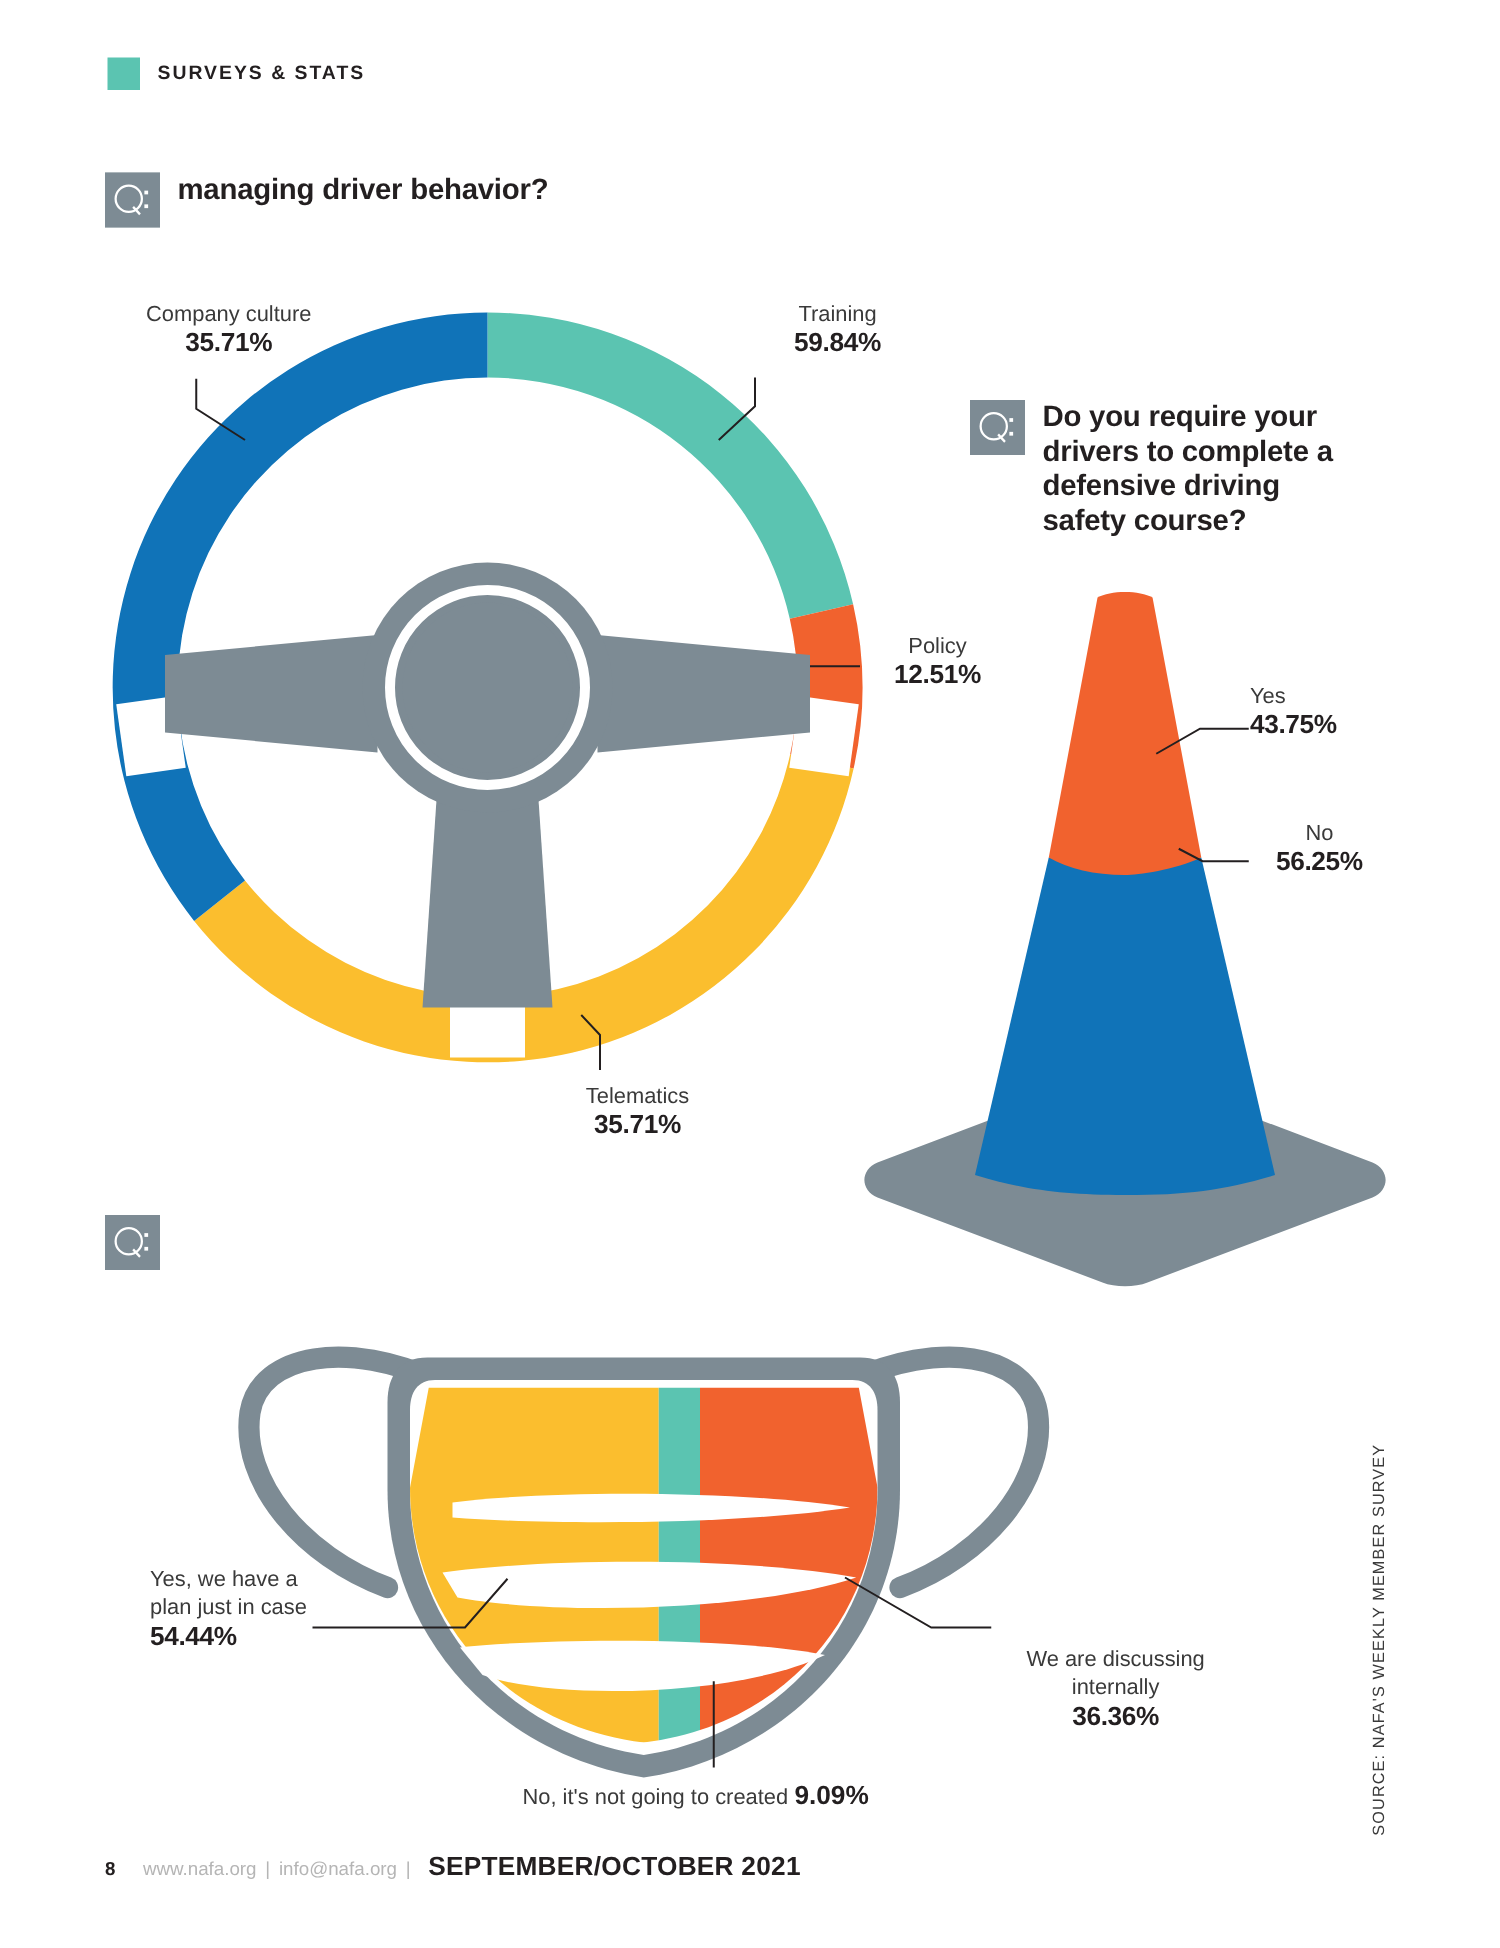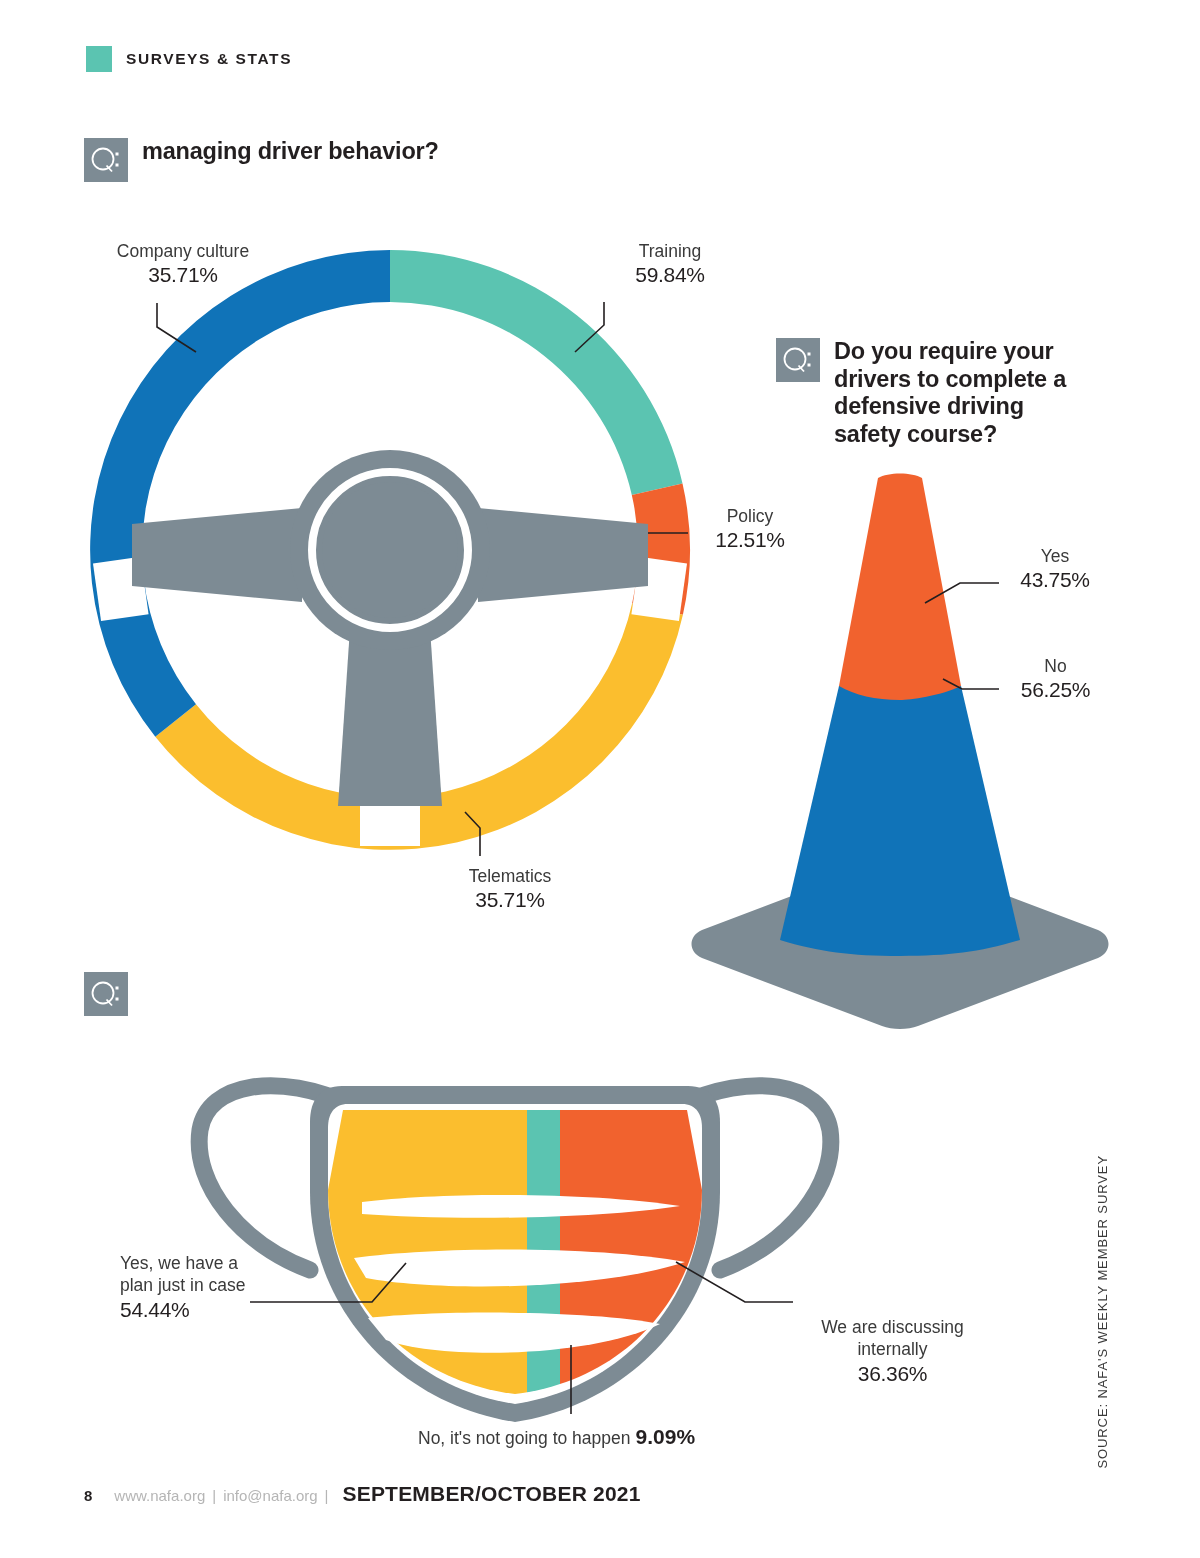--- a/index.html
+++ b/index.html
@@ -28,44 +28,44 @@
     position: relative;
   }
   .qbadge svg { display: block; }
   .qtext {
     font-size: 23.5px; font-weight: bold; line-height: 1.18;
     color: #231f20; letter-spacing: -0.2px;
   }
   .qtext .ln { display: block; }
 
   #q1 { left: 84px; top: 138px; width: 560px; }
-  #q2 { left: 776px; top: 338px; width: 330px; }
+  #q2 { left: 776px; top: 320px; width: 330px; }
   #q3 { left: 84px; top: 972px; width: 560px; }
 
   
   .chart { position: absolute; }
   #wheel-chart   { left: 70px;  top: 230px; width: 640px; height: 640px; }
   #cone-chart    { left: 650px; top: 460px; width: 500px; height: 580px; }
   #mask-chart    { left: 190px; top: 1060px; width: 650px; height: 380px; }
 
   
   .lbl { position: absolute; font-size: 17.5px; color: #3a3a3a; line-height: 1.28; }
   .lbl .name { display: block; font-weight: normal; color: #3a3a3a; }
-  .lbl .pct  { display: block; font-weight: normal; font-size: 21px; color: #231f20; letter-spacing: -0.3px; }
+  .lbl .pct  { display: block; font-weight: bold; font-size: 21px; color: #231f20; letter-spacing: -0.3px; }
 
   .lbl-inline { position: absolute; font-size: 17.5px; color: #3a3a3a; white-space: nowrap; }
   .lbl-inline .pct { font-weight: bold; font-size: 21px; color: #231f20; margin-left: 5px; }
 
   
   #lbl-company   { left: 78px;  top: 240px; width: 210px; text-align: center; }
   #lbl-training  { left: 590px; top: 240px; width: 160px; text-align: center; }
   #lbl-policy    { left: 695px; top: 505px; width: 110px; text-align: center; }
   #lbl-telematics{ left: 420px; top: 865px; width: 180px; text-align: center; }
   
-  #lbl-yes       { left: 1000px; top: 545px; width: 110px; text-align: center; }
+  #lbl-yes       { left: 1000px; top: 545px; width: 110px; text-align: left; }
   #lbl-no        { left: 1003px; top: 655px; width: 105px; text-align: center; }
   
   #lbl-plan      { left: 120px; top: 1252px; width: 175px; }
   #lbl-discuss   { left: 800px; top: 1316px; width: 185px; text-align: center; }
   #lbl-nothappen { left: 418px; top: 1425px; }
 
   
   #leaders { position: absolute; left: 0; top: 0; width: 1200px; height: 1558px; pointer-events: none; }
 
   
@@ -280,21 +280,21 @@
     <span class="pct">54.44%</span>
   </div>
 
   <div class="lbl" id="lbl-discuss">
     <span class="name">We are discussing</span>
     <span class="name">internally</span>
     <span class="pct">36.36%</span>
   </div>
 
   <div class="lbl-inline" id="lbl-nothappen">
-    <span>No, it's not going to happen</span><span class="pct">9.09%</span>
+    <span>No, it's not going to created</span><span class="pct">9.09%</span>
   </div>
 
   <div class="source">SOURCE: NAFA'S WEEKLY MEMBER SURVEY</div>
 
   <div class="footer">
     <span class="pg">8</span>
     <span class="muted">www.nafa.org</span>
     <span class="sep">|</span>
     <span class="muted">info@nafa.org</span>
     <span class="sep">|</span>

